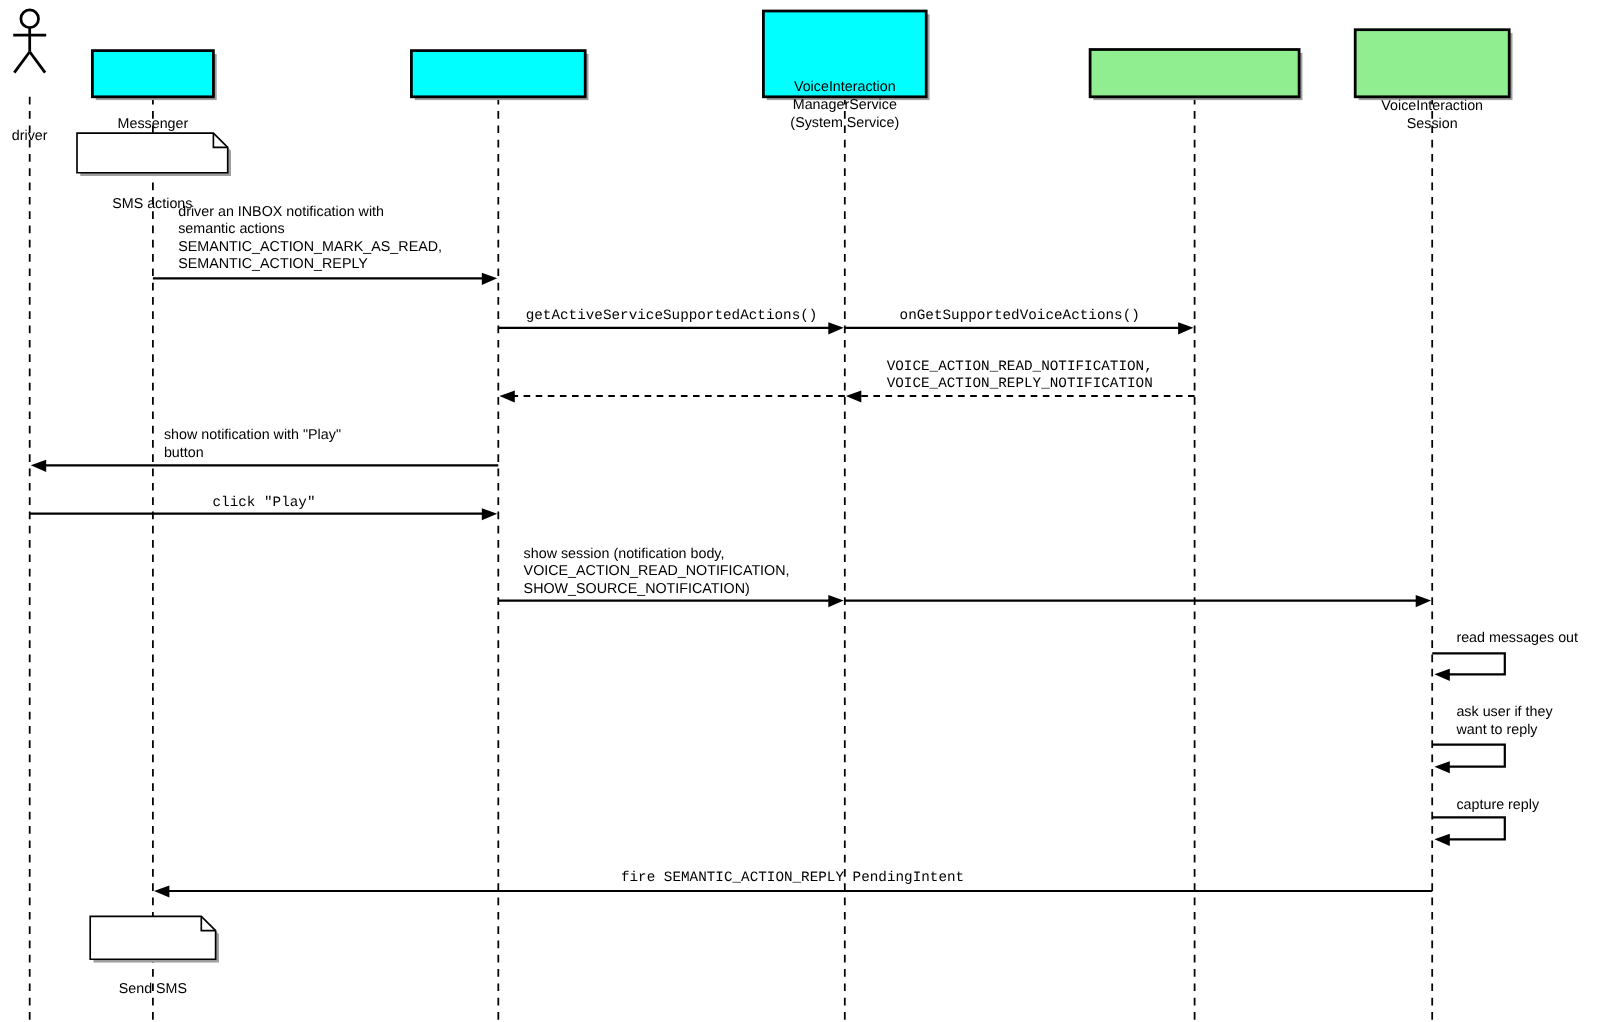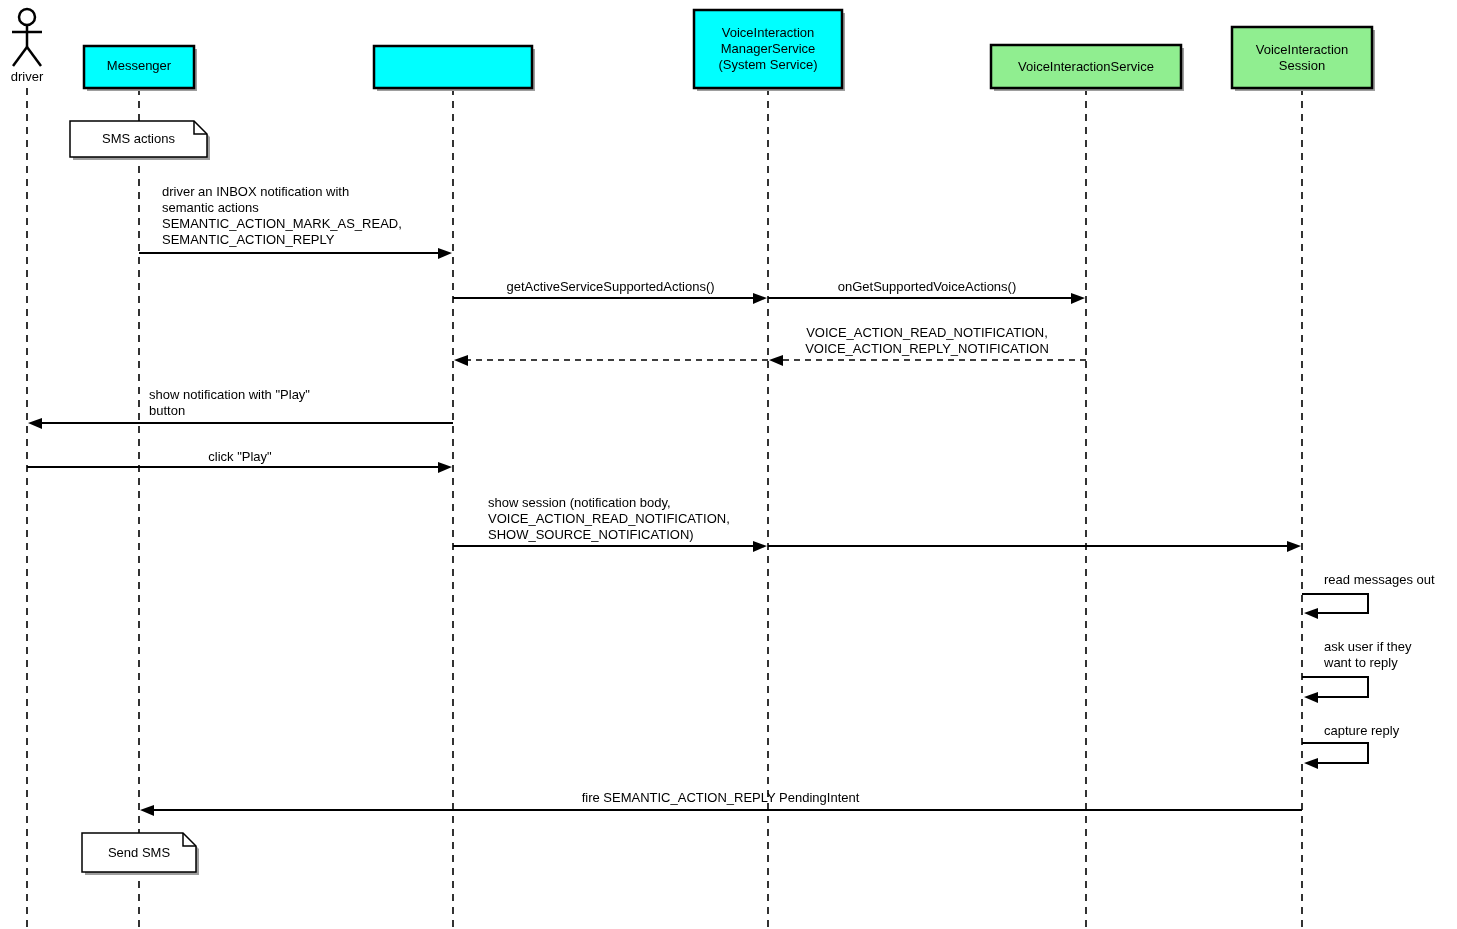--- a/index.html
+++ b/index.html
@@ -13,26 +13,27 @@
     overflow: hidden;
   }
   .canvas svg { position: absolute; left: 0; top: 0; }
   .lbl {
     position: absolute;
     font-size: 13px;
     line-height: 16px;
     white-space: pre-line;
     color: #000;
   }
-  .tc { text-align: center; }
+  .tc { text-align: center; font-family: Liberation Mono, monospace; }
   .flexc {
     display: flex;
     align-items: center;
     justify-content: center;
     text-align: center;
+    margin-top: 46px;
   }
 </style>
 </head>
 <body>
 
 <div class="canvas">
 
   <svg width="1457" height="929" viewBox="0 0 1457 929">
 
     <g stroke="#000" stroke-width="1.6" stroke-dasharray="7,6">
@@ -118,39 +119,38 @@
       <path fill="none" d="M183,833 v13 h13"></path>
     </g>
   </svg>
 
   <div class="lbl flexc" style="left:0px;top:68px;width:54px;height:18px">driver</div>
 
   <div class="lbl flexc" style="left:84px;top:46px;width:110px;height:40px">Messenger</div>
   <div class="lbl flexc" style="left:694px;top:10px;width:148px;height:78px">VoiceInteraction
 ManagerService
 (System Service)</div>
-  <div class="lbl flexc" style="left:991px;top:45px;width:190px;height:43px">VoiceInteractionService</div>
   <div class="lbl flexc" style="left:1232px;top:27px;width:140px;height:61px">VoiceInteraction
 Session</div>
 
   <div class="lbl flexc" style="left:70px;top:121px;width:137px;height:36px">SMS actions</div>
   <div class="lbl flexc" style="left:82px;top:833px;width:114px;height:39px">Send SMS</div>
 
   <div class="lbl" style="left:162px;top:184px;width:300px">driver an INBOX notification with
 semantic actions
 SEMANTIC_ACTION_MARK_AS_READ,
 SEMANTIC_ACTION_REPLY</div>
   <div class="lbl tc" style="left:453px;top:279px;width:315px">getActiveServiceSupportedActions()</div>
   <div class="lbl tc" style="left:768px;top:279px;width:318px">onGetSupportedVoiceActions()</div>
   <div class="lbl tc" style="left:768px;top:325px;width:318px">VOICE_ACTION_READ_NOTIFICATION,
 VOICE_ACTION_REPLY_NOTIFICATION</div>
   <div class="lbl" style="left:149px;top:387px;width:300px">show notification with "Play"
 button</div>
   <div class="lbl tc" style="left:27px;top:449px;width:426px">click "Play"</div>
-  <div class="lbl" style="left:488px;top:495px;width:300px">show session (notification body,
+  <div class="lbl" style="left:476px;top:495px;width:300px">show session (notification body,
 VOICE_ACTION_READ_NOTIFICATION,
 SHOW_SOURCE_NOTIFICATION)</div>
   <div class="lbl" style="left:1324px;top:572px;width:133px">read messages out</div>
   <div class="lbl" style="left:1324px;top:639px;width:133px">ask user if they
 want to reply</div>
   <div class="lbl" style="left:1324px;top:723px;width:133px">capture reply</div>
   <div class="lbl tc" style="left:139px;top:790px;width:1163px">fire SEMANTIC_ACTION_REPLY PendingIntent</div>
 
 </div>
 

